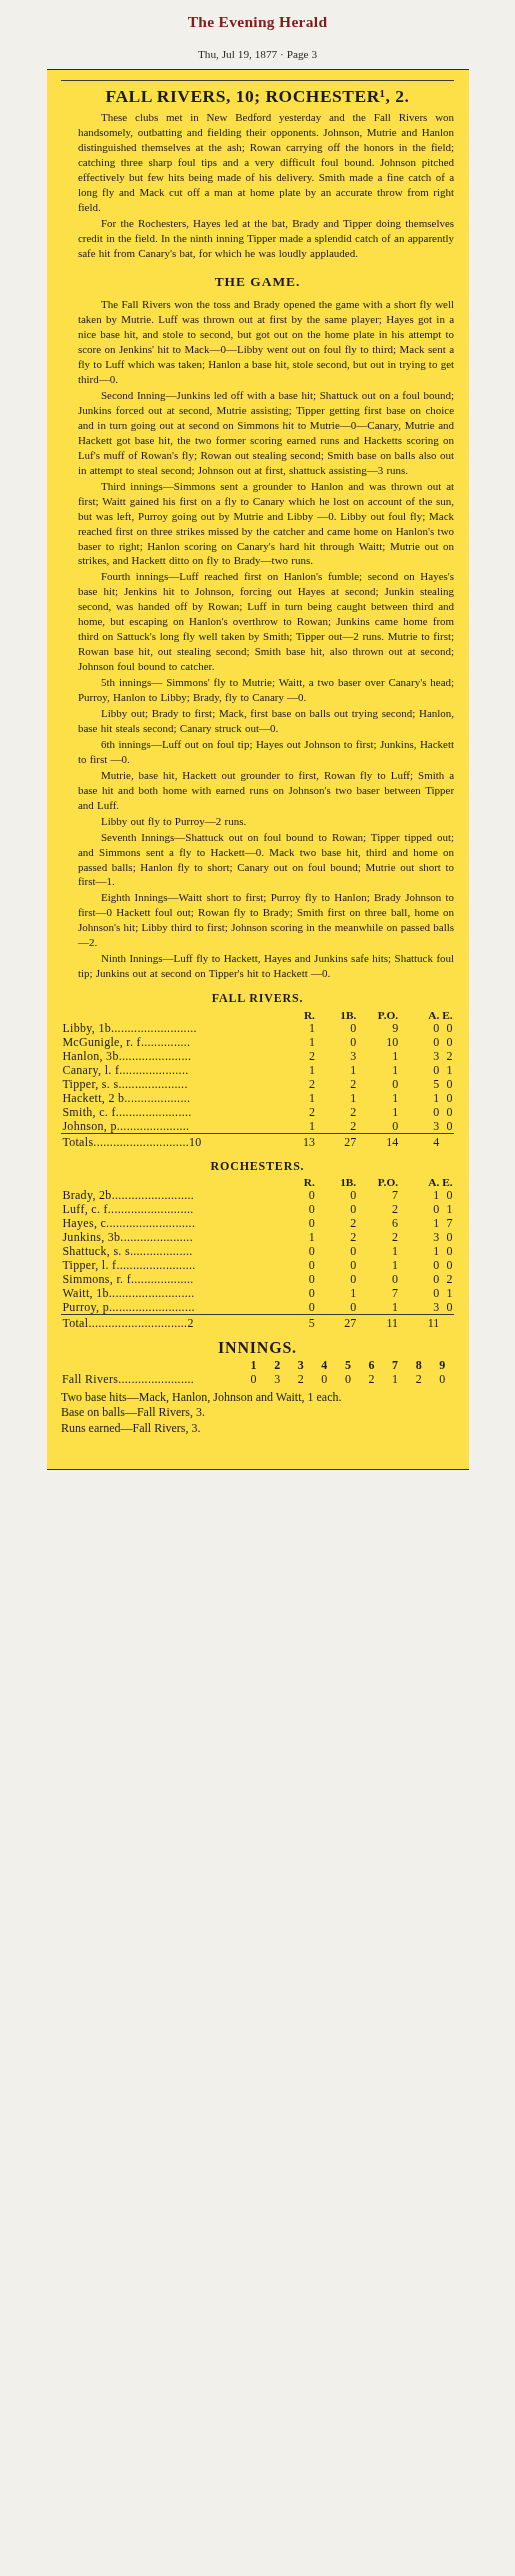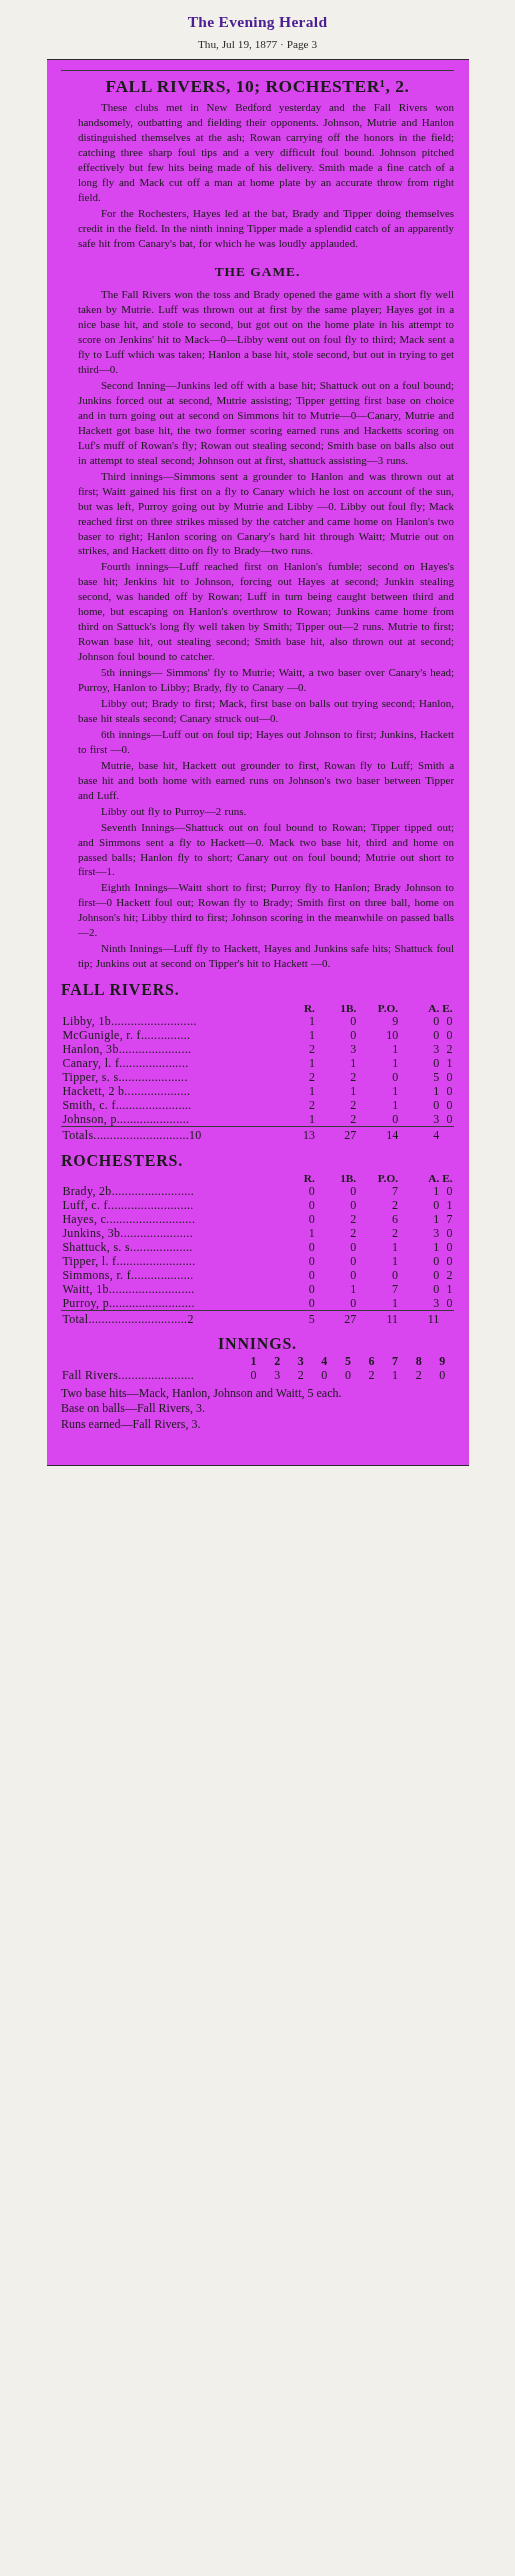--- a/index.html
+++ b/index.html
@@ -23,33 +23,33 @@
   .masthead {
     text-align: center;
     padding-top: 13.4px;
     padding-bottom: 1px;
   }
   .masthead .paper-name {
     font-family: "Liberation Serif", serif;
     font-weight: bold;
     font-size: 15.5px;
     letter-spacing: 0.3px;
-    color: #4c1d95;
+    color: #7f1d1d;
   }
   .masthead .paper-date {
     font-family: "Liberation Serif", serif;
     font-size: 11.3px;
     color: #2a2a2a;
-    margin-top: 7px;
+    margin-top: 17px;
     margin-bottom: 7.2px;
   }
   .column {
     width: 422px;
     margin: 0 auto;
-    background: #d946ef;
+    background: #fde047;
     border-top: 1.5px solid #2b2b2b;
     border-bottom: 1.5px solid #2b2b2b;
     padding: 7.2px 14.4px 12.4px 14.4px;
     box-sizing: border-box;
   }
   .rule-thin {
     border-top: 0.5px solid #3a3a3a;
     margin: 3.1px 0 5.2px 0;
   }
   h1.headline {
@@ -71,22 +71,22 @@
   p.body-par {
     font-size: 11px;
     line-height: 1.36;
     text-align: justify;
     text-indent: 2.1em;
     margin: 0 0 1px 17px;
     word-spacing: 0.04em;
     hyphens: manual;
   }
   .tbl-title {
-    text-align: left;
-    font-size: 16px;
+    text-align: center;
+    font-size: 12px;
     font-weight: bold;
     letter-spacing: 0.8px;
     margin: 10.3px 0 2.1px 0;
     font-variant: small-caps;
   }
   table.box {
     width: 100%;
     border-collapse: collapse;
     font-size: 12px;
     font-family: "Liberation Serif", serif;
@@ -402,21 +402,21 @@
           <td class="inn">0</td>
           <td class="inn">2</td>
           <td class="inn">1</td>
           <td class="inn">2</td>
           <td class="inn">0</td>
         </tr>
       </tbody>
     </table>
 
     <div class="notes">
-      <div>Two base hits—Mack, Hanlon, Johnson and Waitt, 5 each.</div>
+      <div>Two base hits—Mack, Hanlon, Johnson and Waitt, 1 each.</div>
       <div>Base on balls—Fall Rivers, 3.</div>
       <div>Runs earned—Fall Rivers, 3.</div>
     </div>
 
     <div class="bottom-fade"></div>
   </div>
 </div>
 
 
 </body></html>

